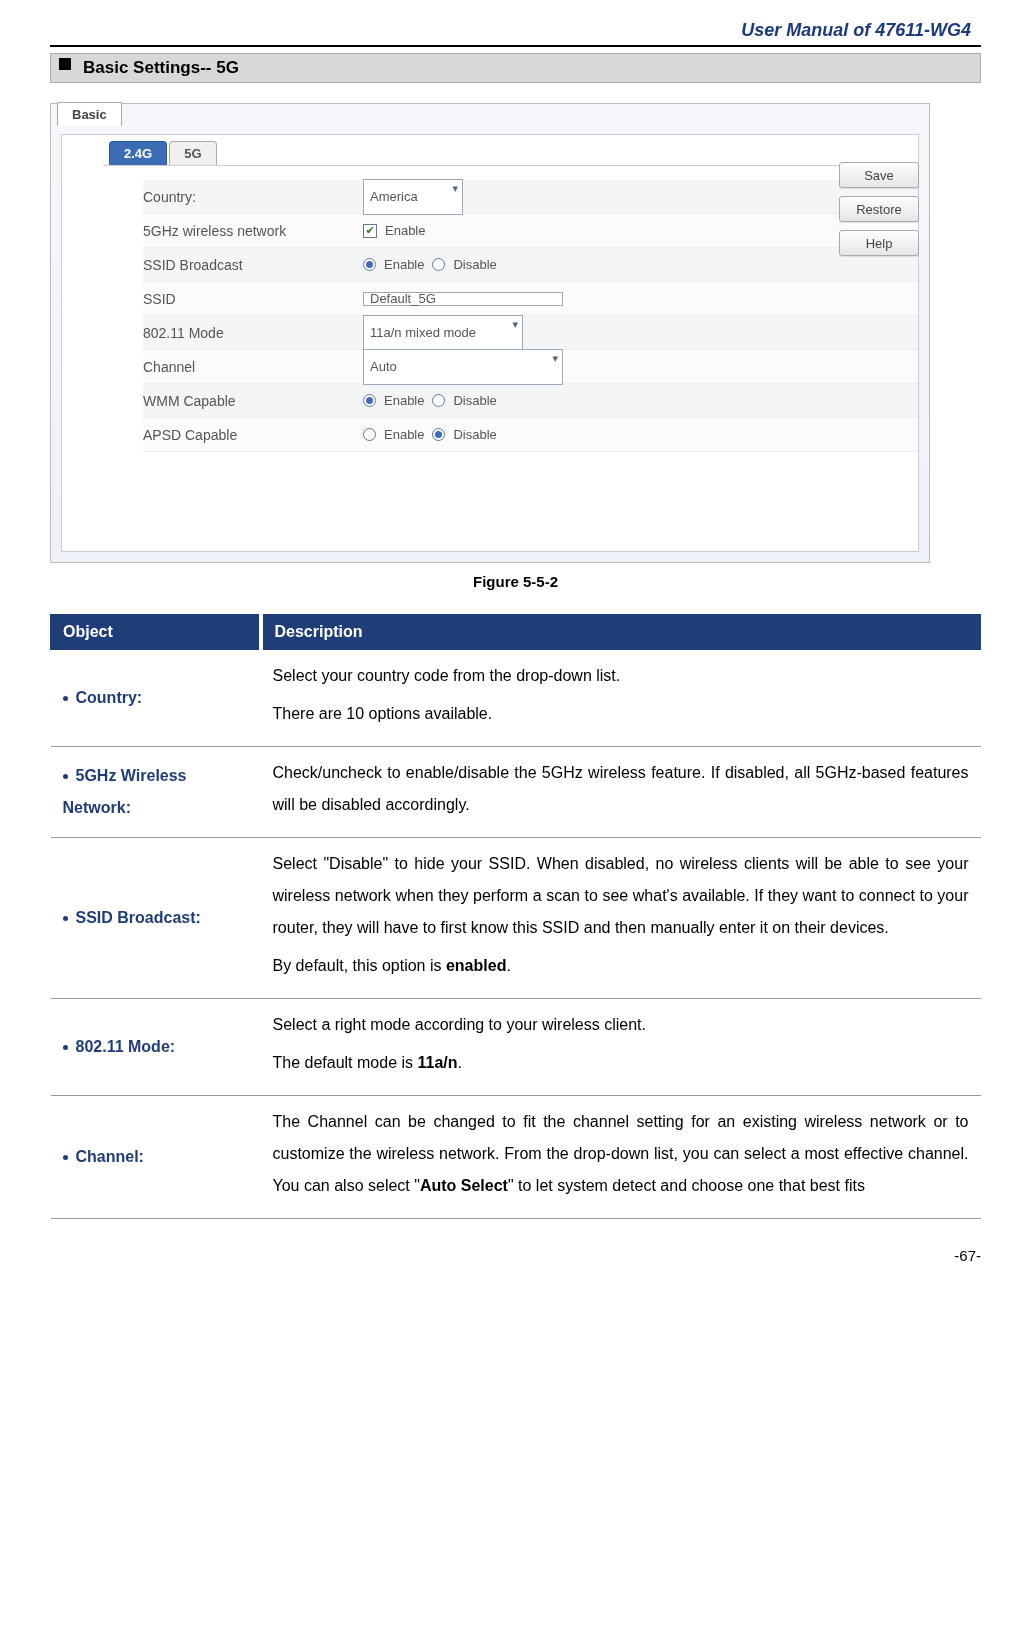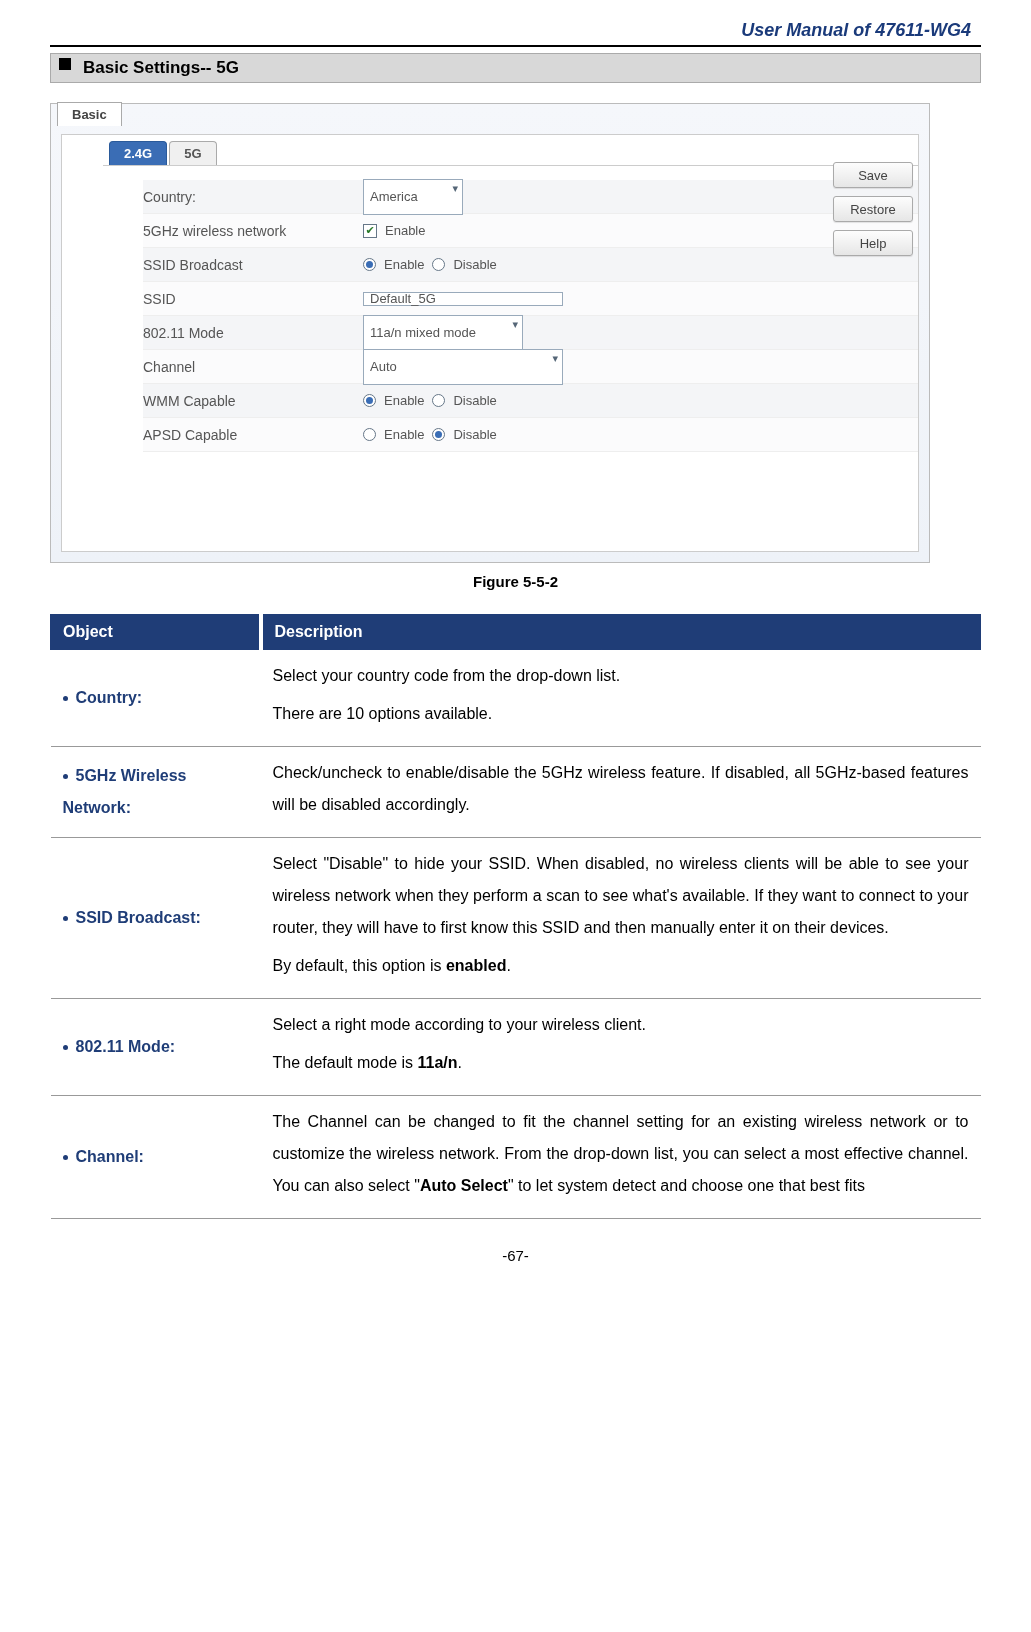--- a/index.html
+++ b/index.html
@@ -142,21 +142,21 @@
     display: inline-flex; align-items: center; justify-content: center;
     font-size: 11px; color: #2a7a2a;
   }
   .radio {
     width: 13px; height: 13px; border: 1px solid #678; border-radius: 50%;
     display: inline-flex; align-items: center; justify-content: center; background:#fff;
   }
   .radio.on::after { content:""; width: 7px; height: 7px; border-radius:50%; background:#3a6db5; }
   .side-btns {
     position: absolute;
-    right: 16px;
+    right: 10px;
     top: 58px;
     display: flex;
     flex-direction: column;
     gap: 8px;
   }
   .sbtn {
     width: 80px; height: 26px;
     background: linear-gradient(#fdfdfd,#e6e6e6);
     border: 1px solid #aaa;
     border-radius: 3px;
@@ -204,21 +204,21 @@
   }
   table.fields td.obj .dot {
     display: inline-block; width: 5px; height: 5px; background: #1f3d77;
     border-radius: 50%; margin-right: 8px; vertical-align: middle;
   }
   table.fields td.desc {
     text-align: justify;
   }
   .desc .para { margin-bottom: 6px; }
   .pagenum {
-    text-align: center;
+    text-align: right;
     margin-top: 28px;
     font-size: 15px;
   }
   .bold { font-weight: bold; }
 </style>
 </head>
 <body>
 
 <div class="page">
   <div class="doc-title">User Manual of 47611-WG4</div>

